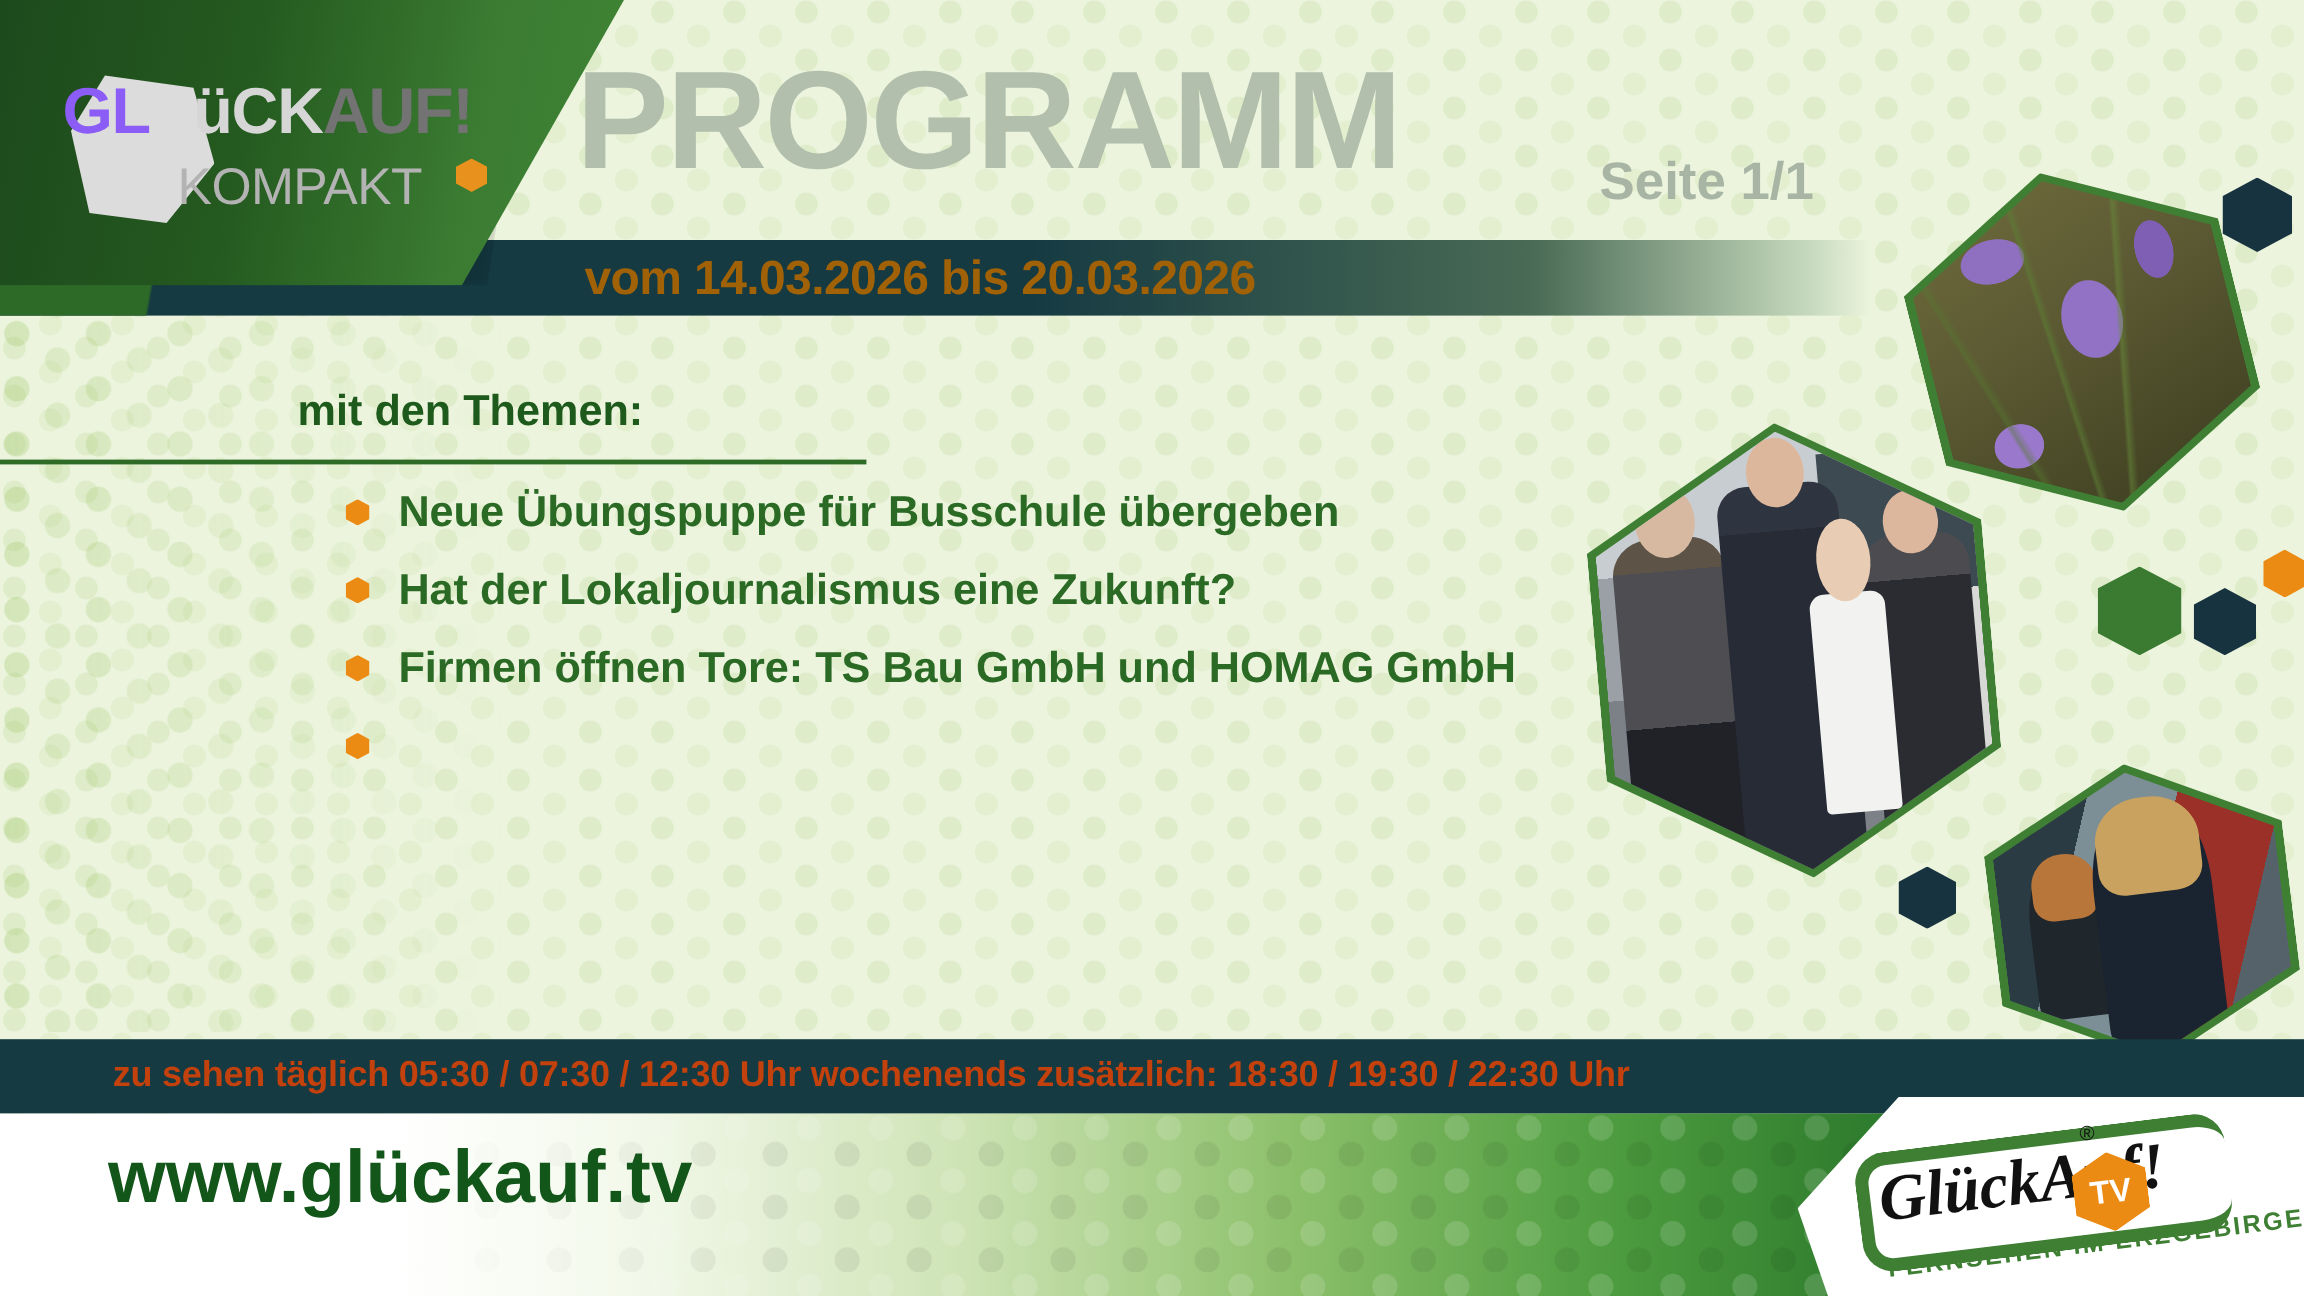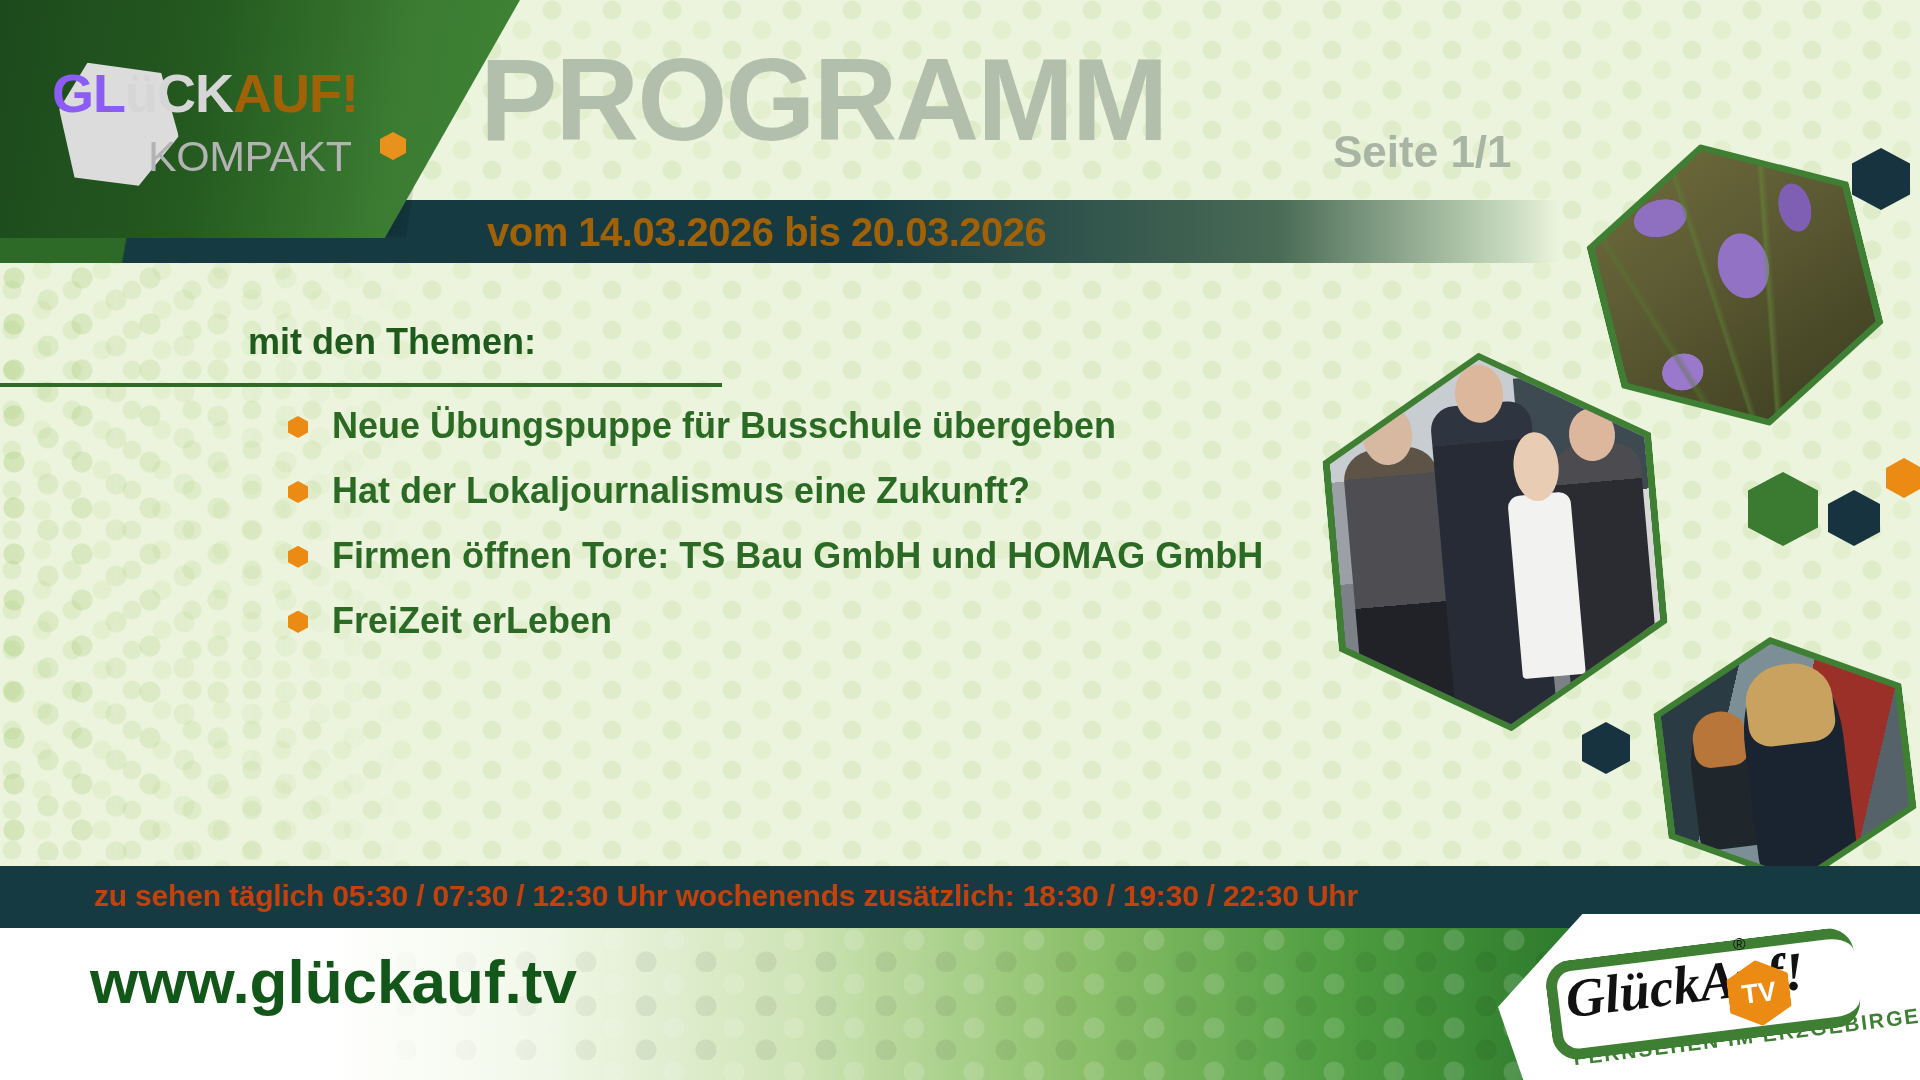--- a/index.html
+++ b/index.html
@@ -66,22 +66,22 @@
     background:#dcdcdc;
     clip-path:polygon(26% 1%, 88% 12%, 100% 62%, 64% 99%, 10% 90%, 0 36%);
     transform:rotate(-3deg);
   }
   .logo-line1{
     position:absolute; left:0; top:18px; width:350px;
     font-size:54px; font-weight:700; letter-spacing:-1px; line-height:1;
     white-space:nowrap;
   }
   .logo-line1 .t-gl{ color:#8b5cf6;text-align:center; }
-  .logo-line1 .t-uck{ color:#d6d6d6; }
-  .logo-line1 .t-auf{ color:#a16207; }
+  .logo-line1 .t-uck{ color:#d6d6d6;margin-left:36px; }
+  .logo-line1 .t-auf{ color:#737373; }
   .logo-line2{
     position:absolute; left:96px; top:87px;
     font-size:43px; font-weight:400; color:#b3b3b3; letter-spacing:-0.5px;
     line-height:1; white-space:nowrap;
   }
   .logo-dot{
     position:absolute; left:328px; top:84px; width:26px; height:28px;
     background:#e8911c;
     clip-path:polygon(50% 0,100% 25%,100% 75%,50% 100%,0 75%,0 25%);
   }
@@ -406,24 +406,20 @@
       <span class="bullet"></span>
       <span>Hat der Lokaljournalismus eine Zukunft?</span>
     </li>
     <li class="topic">
       <span class="bullet"></span>
       <span>Firmen öffnen Tore: TS Bau GmbH und HOMAG GmbH</span>
     </li>
     <li class="topic">
       <span class="bullet"></span>
     </li>
-    <li class="topic">
-      <span class="bullet"></span>
-      <span>FreiZeit erLeben</span>
-    </li>
   </ul>
 
   <div class="times-band"></div>
   <div class="times-text">zu sehen täglich 05:30 / 07:30 / 12:30 Uhr wochenends zusätzlich: 18:30 / 19:30 / 22:30 Uhr</div>
 
   <div class="footer">
     <div class="footer-honey"></div>
   </div>
   <div class="footer-url">www.glückauf.tv</div>
 

